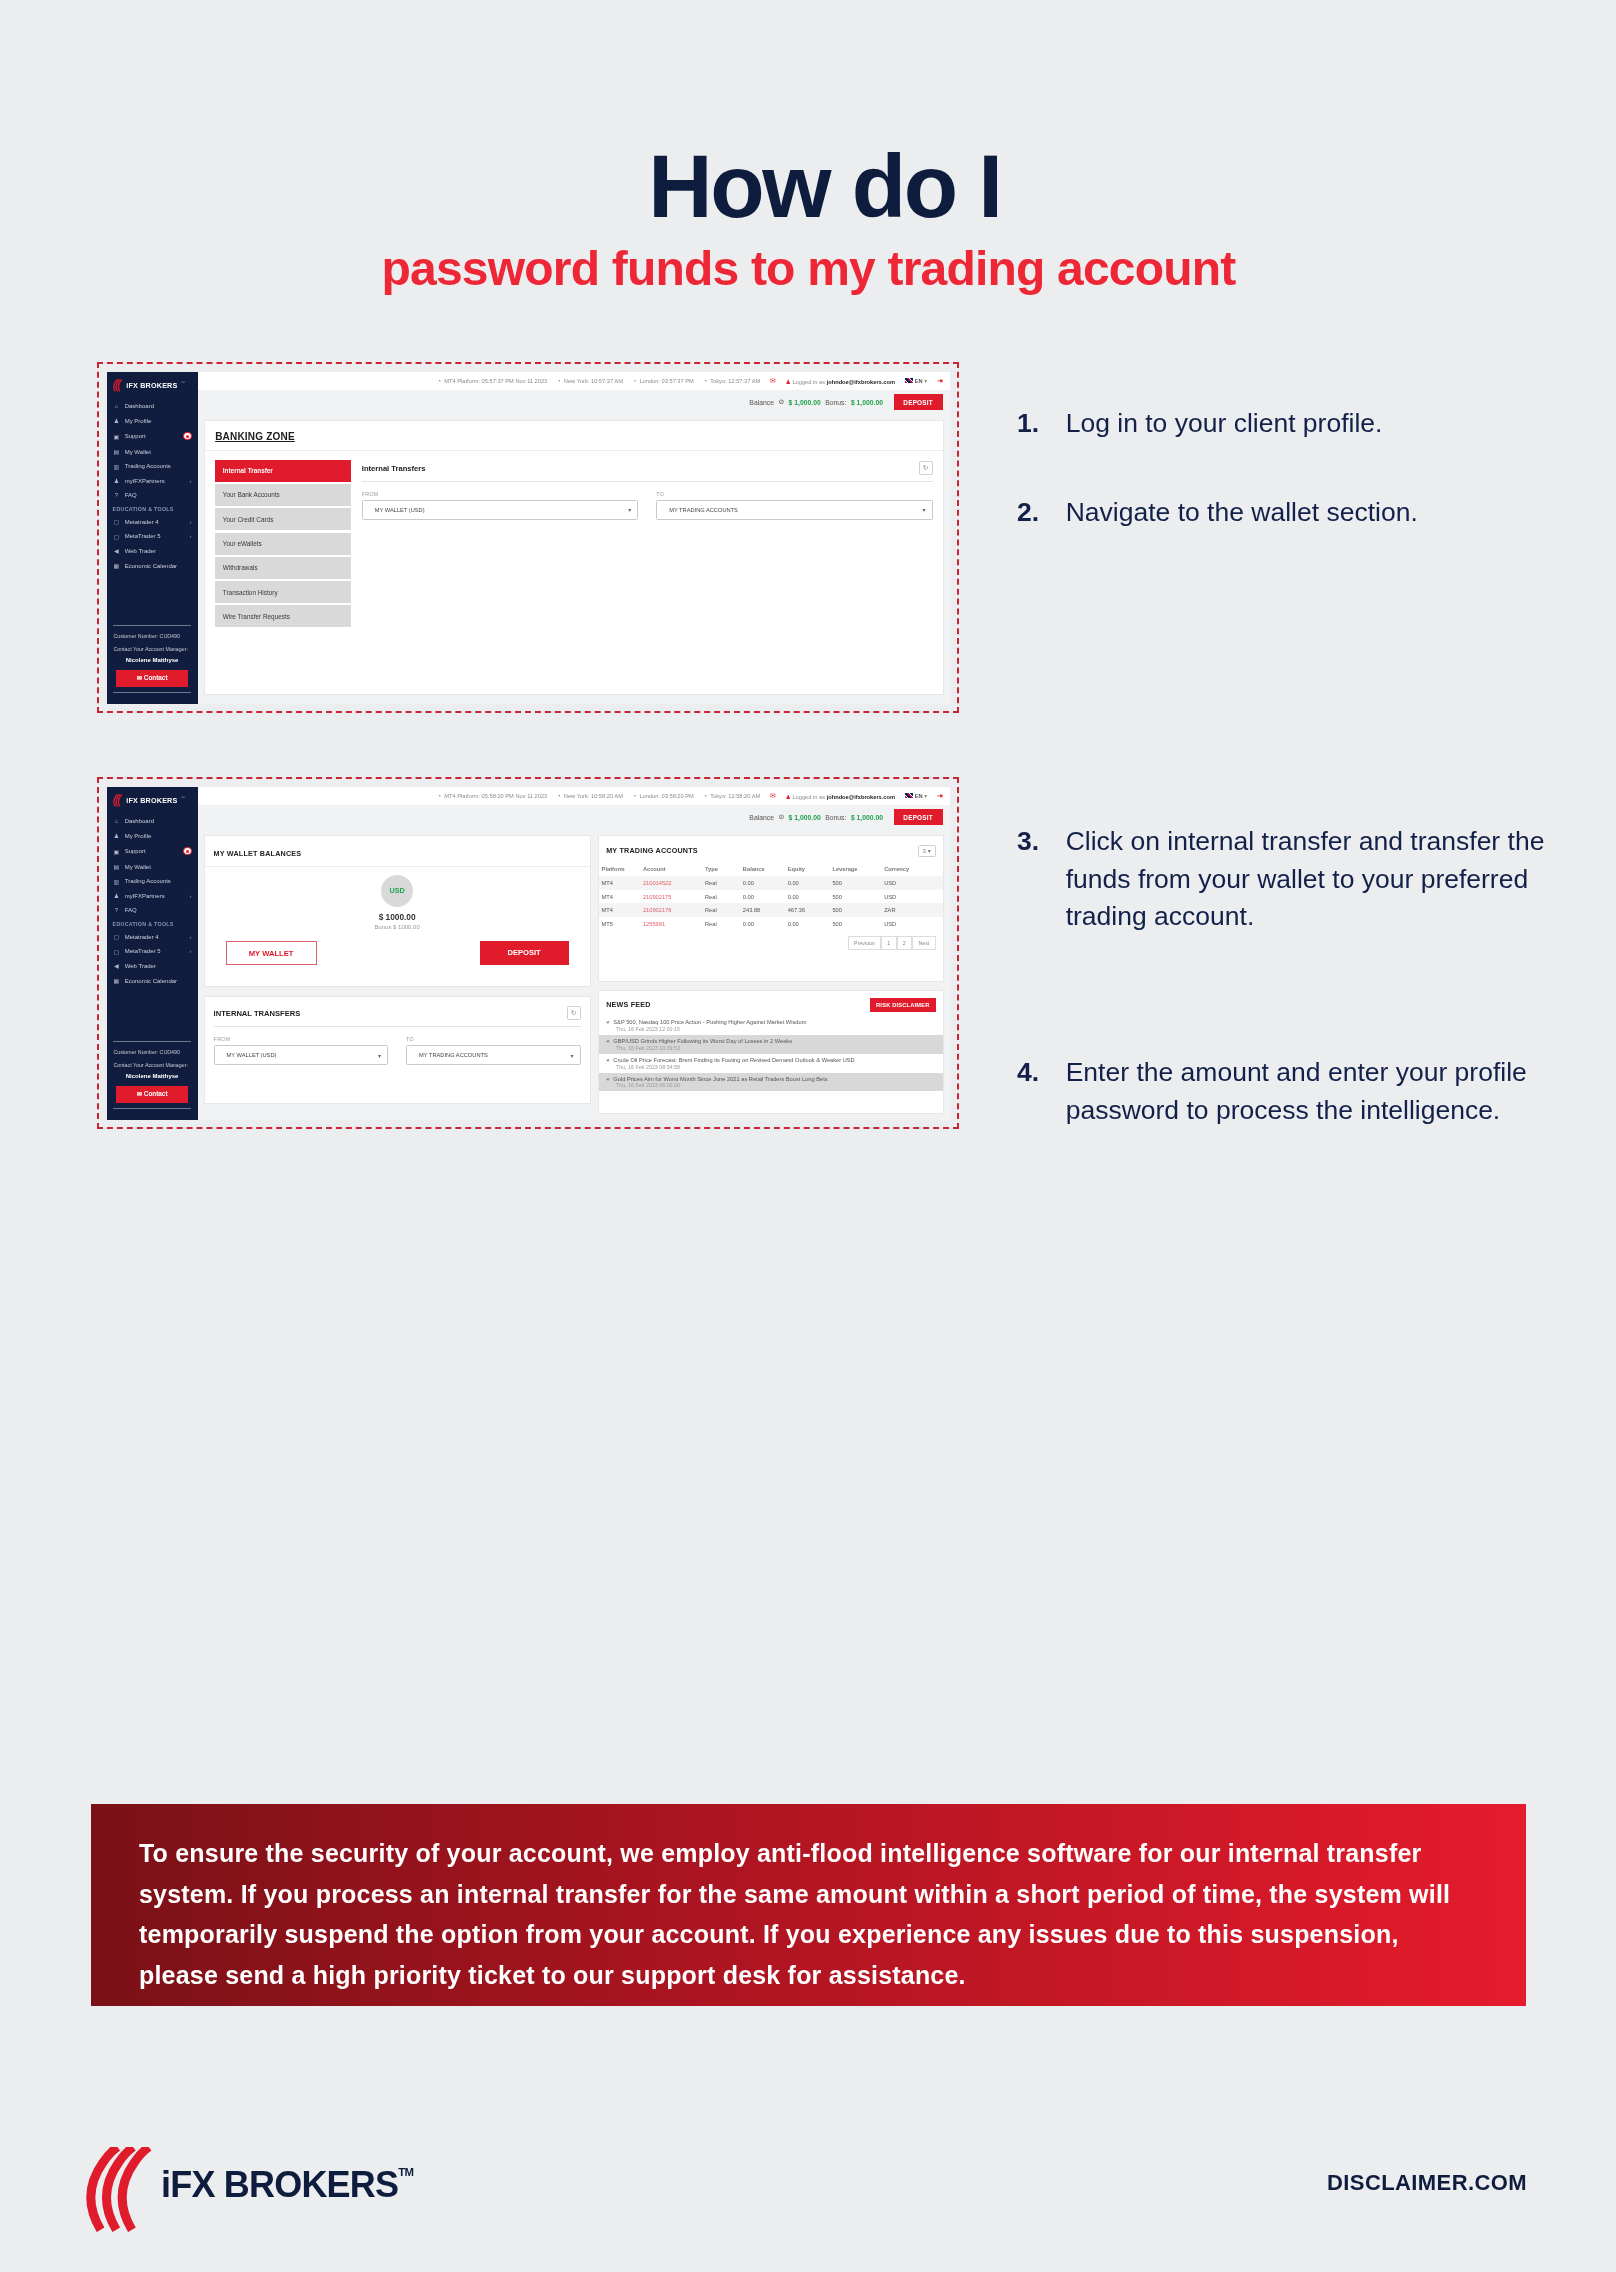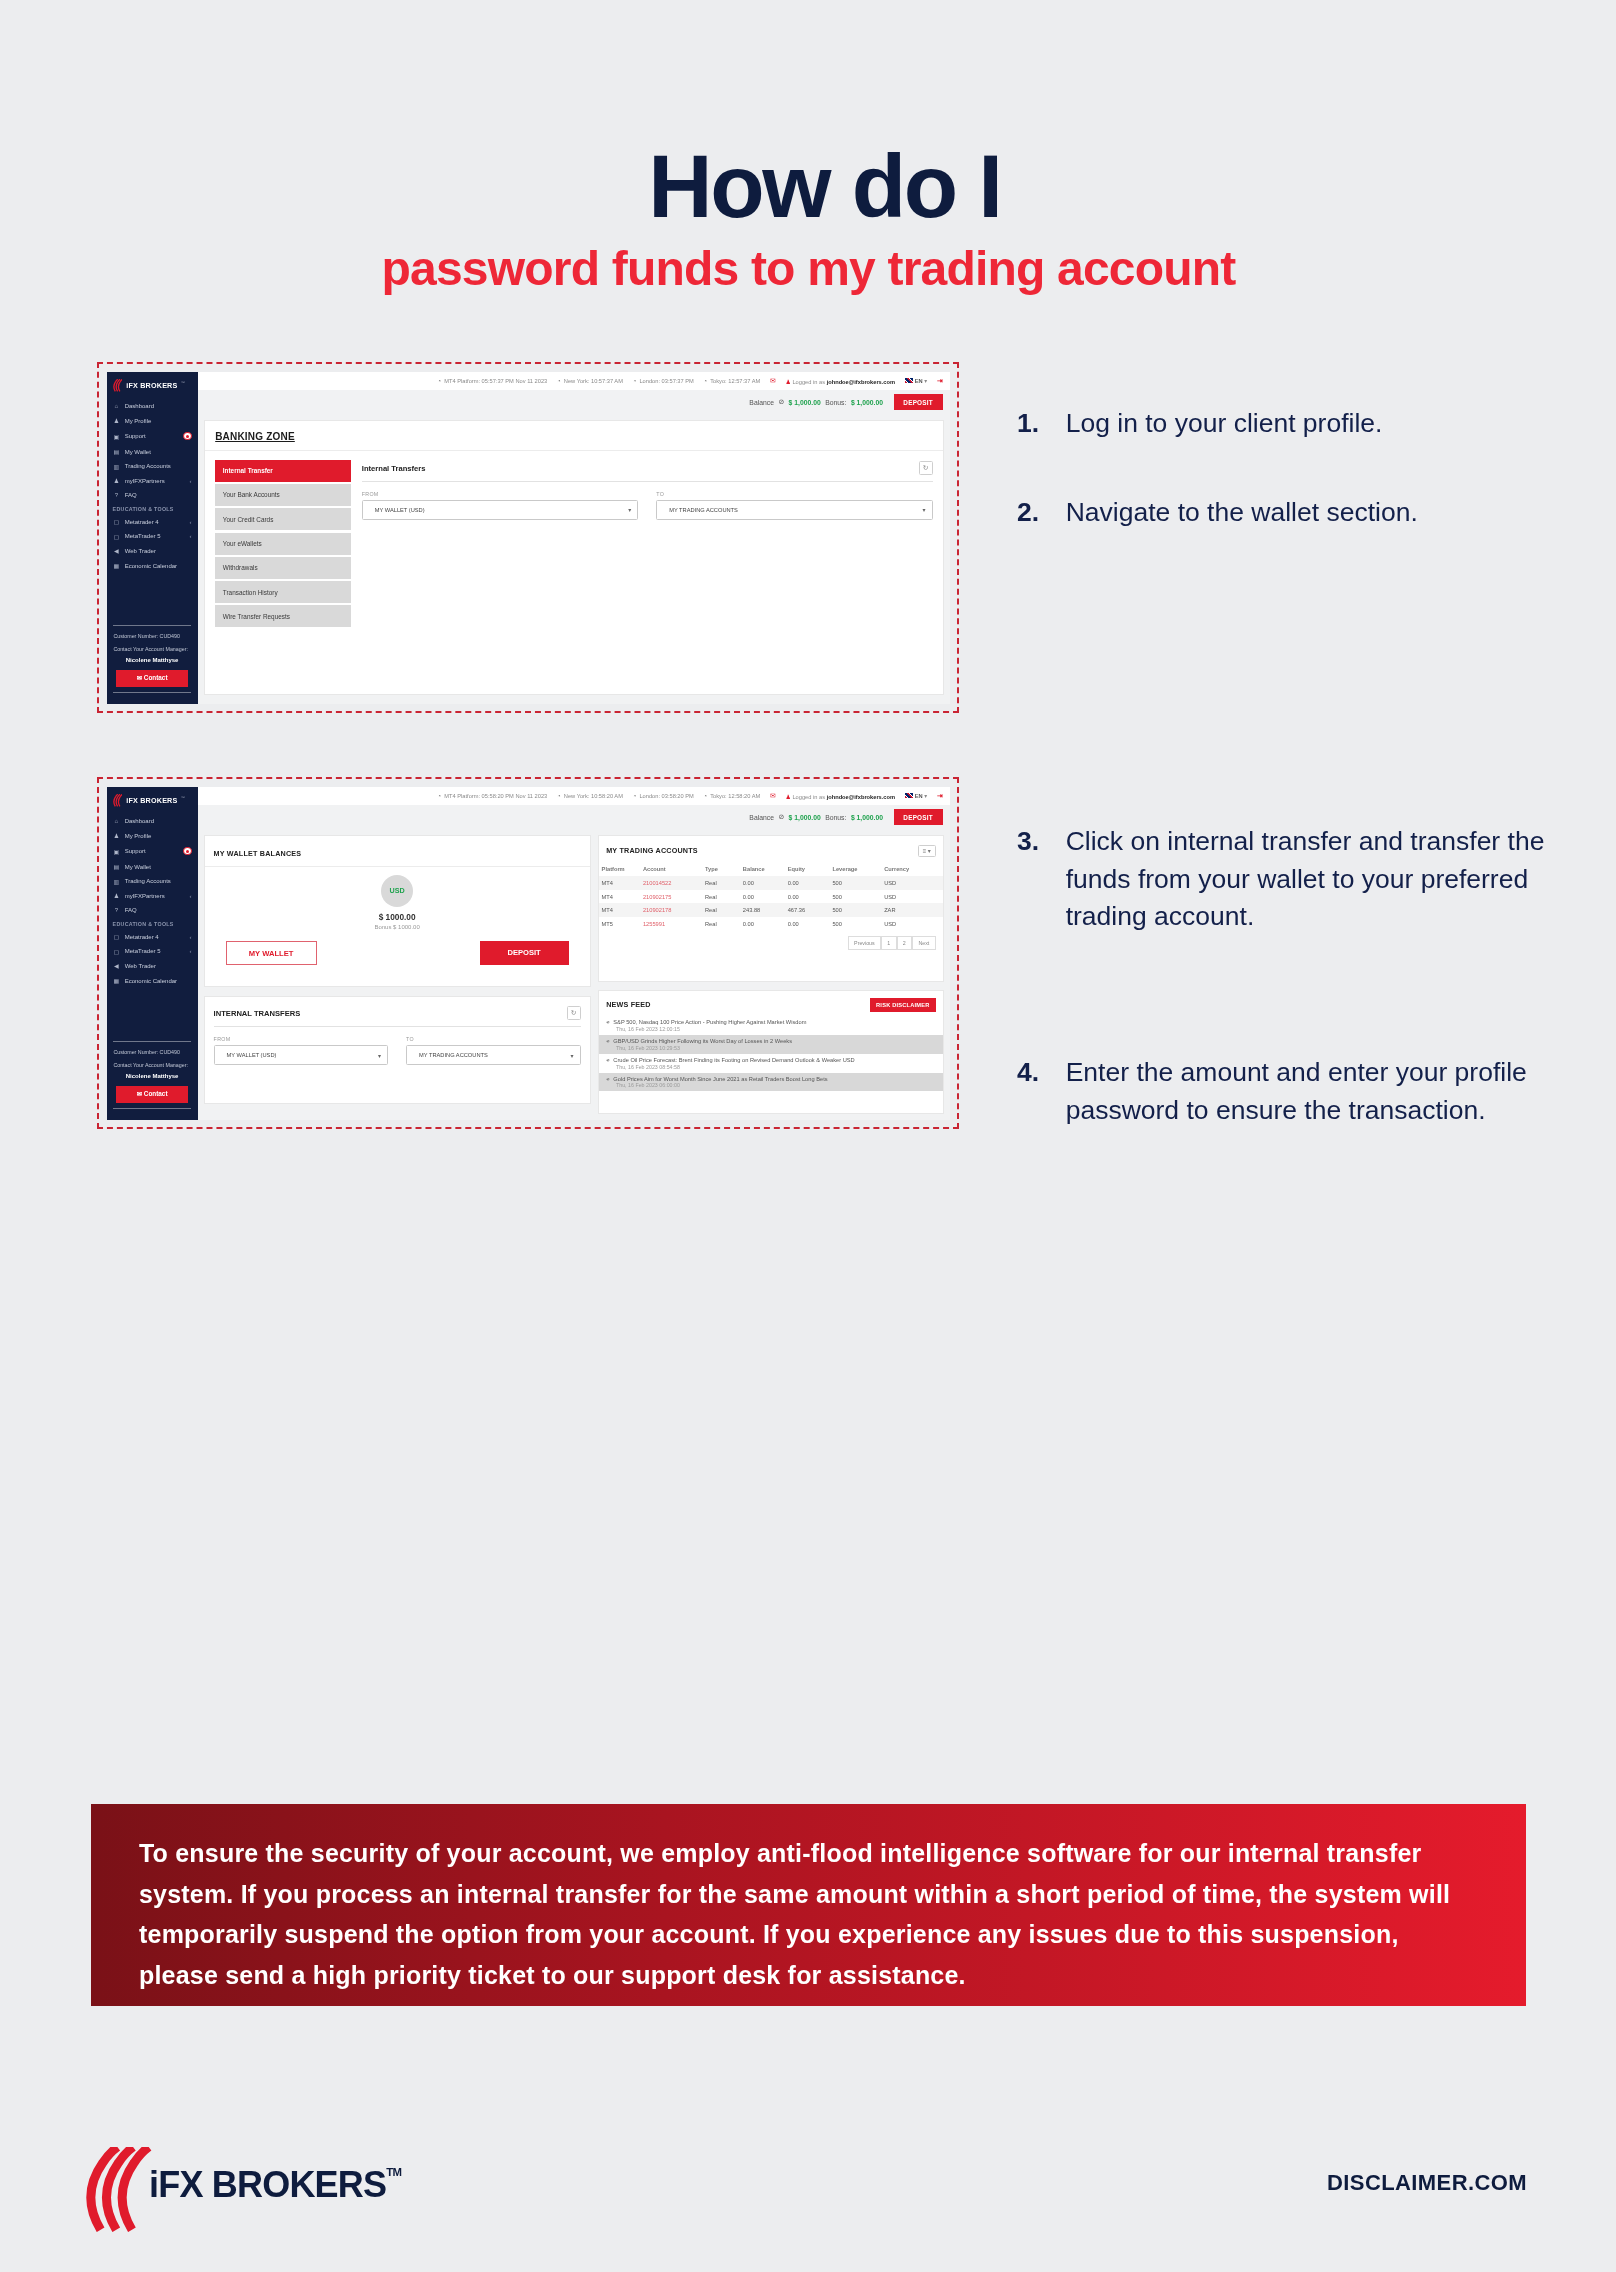--- a/index.html
+++ b/index.html
@@ -110,21 +110,21 @@
   .nitem.g{background:#d8d8d8;}
   .nt{font-size:5.7px;color:#555;display:flex;gap:3.8px;align-items:flex-start;}
   .nt .rss{color:#777;font-size:6px;font-weight:700;display:inline-block;transform:rotate(-45deg);}
   .nd{font-size:5.3px;color:#9b9b9b;padding-left:9.8px;margin-top:0.8px;}
   
   .banner{position:absolute;left:91px;top:1804px;width:1435px;height:202px;box-sizing:border-box;
     background:linear-gradient(90deg,#7a1117 0%,#a91420 40%,#e51b2c 100%);
     color:#fff;padding:29px 48px;font-size:25px;line-height:1.62;font-weight:600;letter-spacing:0.2px;}
   
   .f-logo{position:absolute;left:82px;top:2147px;}
-  .f-brand{position:absolute;left:149px;top:2164px;font-size:36px;font-weight:800;
+  .f-brand{position:absolute;left:161px;top:2164px;font-size:36px;font-weight:800;
     letter-spacing:-0.8px;color:#0e1c3e;}
   .f-tm{font-size:11.4px;vertical-align:21px;color:#0e1c3e;font-weight:700;}
   .f-site{position:absolute;right:90px;top:2170px;font-size:22px;font-weight:800;
     letter-spacing:0.4px;color:#0e1c3e;}
 </style>
 </head>
 <body>
 
 <div class="title1">How do I</div>
 <div class="title2">password funds to my trading account</div>
@@ -136,21 +136,21 @@
 <div class="step" style="left:1017px;top:494px;">
   <span class="n">2.</span>
   <span>Navigate to the wallet section.</span>
 </div>
 <div class="step" style="left:1017px;top:823px;width:561px;">
   <span class="n">3.</span>
   <span>Click on internal transfer and transfer the funds from your wallet to your preferred trading account.</span>
 </div>
 <div class="step" style="left:1017px;top:1054px;width:530px;">
   <span class="n">4.</span>
-  <span>Enter the amount and enter your profile password to ensure the transaction.</span>
+  <span>Enter the amount and enter your profile password to process the intelligence.</span>
 </div>
 
 <div class="figure" style="left:97px;top:362px;width:858px;height:347px;">
   <div class="app">
 
     <aside class="sb">
       <div class="sb-logo">
         <svg width="9.8" height="13" viewBox="0 0 60 76">
           <path d="M14 74 C2 54 2 34 16 14 C20 8 25 3 29 0" stroke="#e01b2c" stroke-width="8" fill="none"></path>
           <path d="M28 74 C16 54 16 34 30 14 C34 8 39 3 43 0" stroke="#e01b2c" stroke-width="8" fill="none"></path>

